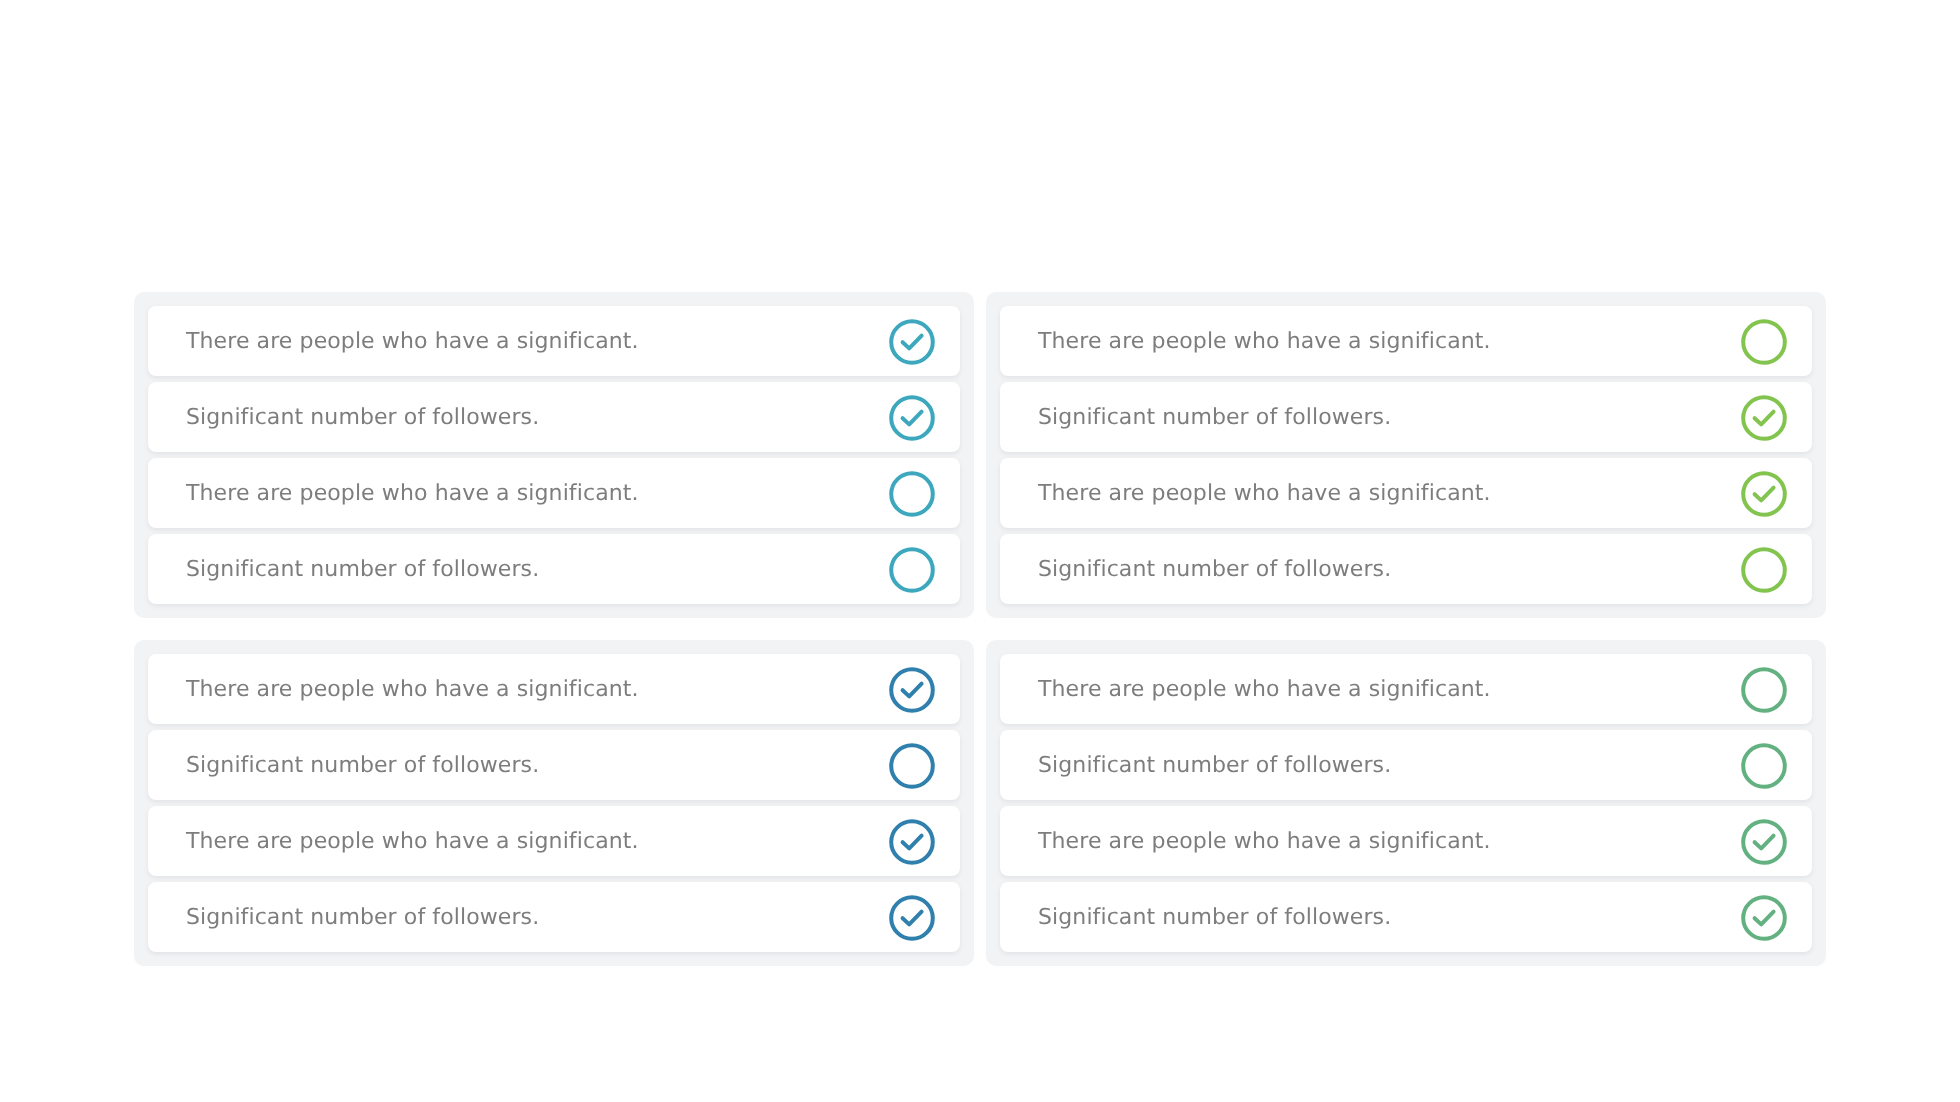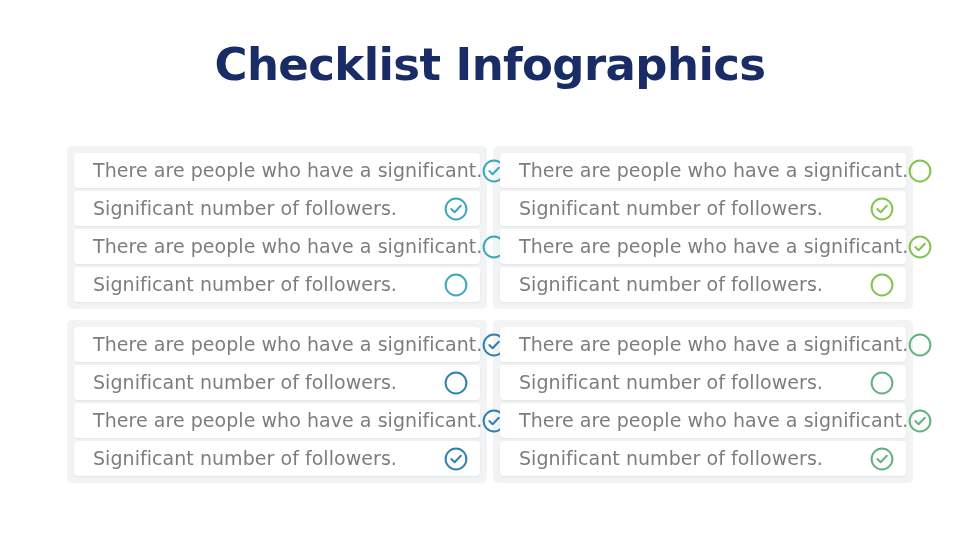--- a/index.html
+++ b/index.html
@@ -64,21 +64,21 @@
     height: 35px;
     display: flex;
     align-items: center;
     justify-content: space-between;
     padding: 0 12px 0 19px;
     box-sizing: border-box;
     box-shadow: 0 1px 2px rgba(120, 125, 135, 0.13);
   }
 
   .row-label {
-    font-size: 19px;
+    font-size: 11px;
     color: #7d7d7d;
     font-family: "DejaVu Sans", sans-serif;
     letter-spacing: 0.05px;
     white-space: nowrap;
     line-height: 1;
   }
 
   .check-icon {
     flex: 0 0 auto;
     width: 24px;
@@ -90,21 +90,20 @@
     display: block;
     width: 24px;
     height: 24px;
   }
 </style>
 </head>
 <body>
 
 <div class="slide">
 
-  <div class="page-title">Checklist Infographics</div>
 
   <div class="cards-grid">
       <div class="checklist-card">
         <div class="checklist-row">
           <span class="row-label">There are people who have a significant.</span>
           <span class="check-icon">
             <svg viewBox="0 0 24 24">
               <circle cx="12" cy="12" r="10.4" fill="none" stroke="#3da8bd" stroke-width="2"></circle>
               <path d="M7.3 12.1 L10.6 15.2 L16.8 8.8" fill="none" stroke="#3da8bd" stroke-width="2" stroke-linecap="round" stroke-linejoin="round"></path>
             </svg>

